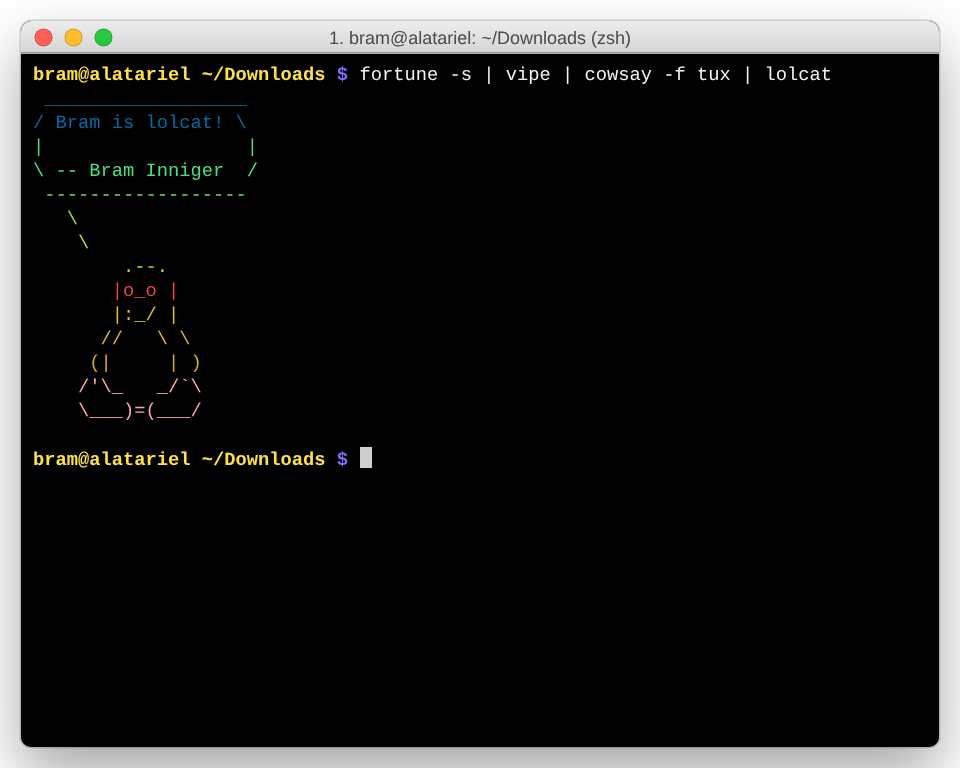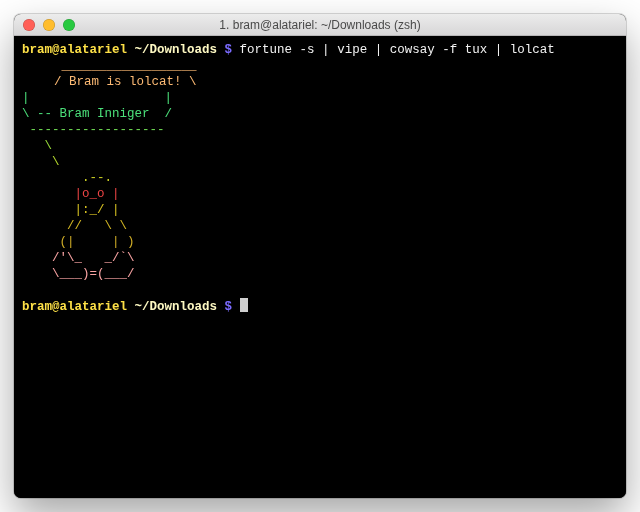--- a/index.html
+++ b/index.html
@@ -54,24 +54,24 @@
       flex: 1;
       background: #000;
       color: #eee;
       padding: 6px 8px 8px 8px;
       font-size: 12.5px;
       line-height: 16px;
       white-space: pre;
       font-family: Menlo, Monaco, "Courier New", monospace;
     }
     .user { color:#fde047; font-weight:bold; }
-    .path { color:#fef9c3; font-weight:bold;text-align:center; }
+    .path { color:#fde047; font-weight:bold;text-align:center; }
     .dollar { color:#7b6bff; font-weight:bold; }
     .cmd { color:#f2f2f2; }
-    .c1 { color:#fdba74;margin-left:32px; }  
+    .c1 { color:#0369a1; }  
     .c2 { color:#4be07a; }
     .c3 { color:#71df55; }
     .c4 { color:#9ade3a; }
     .c5 { color:#b6da2d; }
     .c6 { color:#cfd324; }
     .c7 { color:#ef4444; }
     .c8 { color:#d9c322; }
     .c9 { color:#d6b924; }
     .ca { color:#d1ae27; }
     .cb { color:#fca5a5; }

